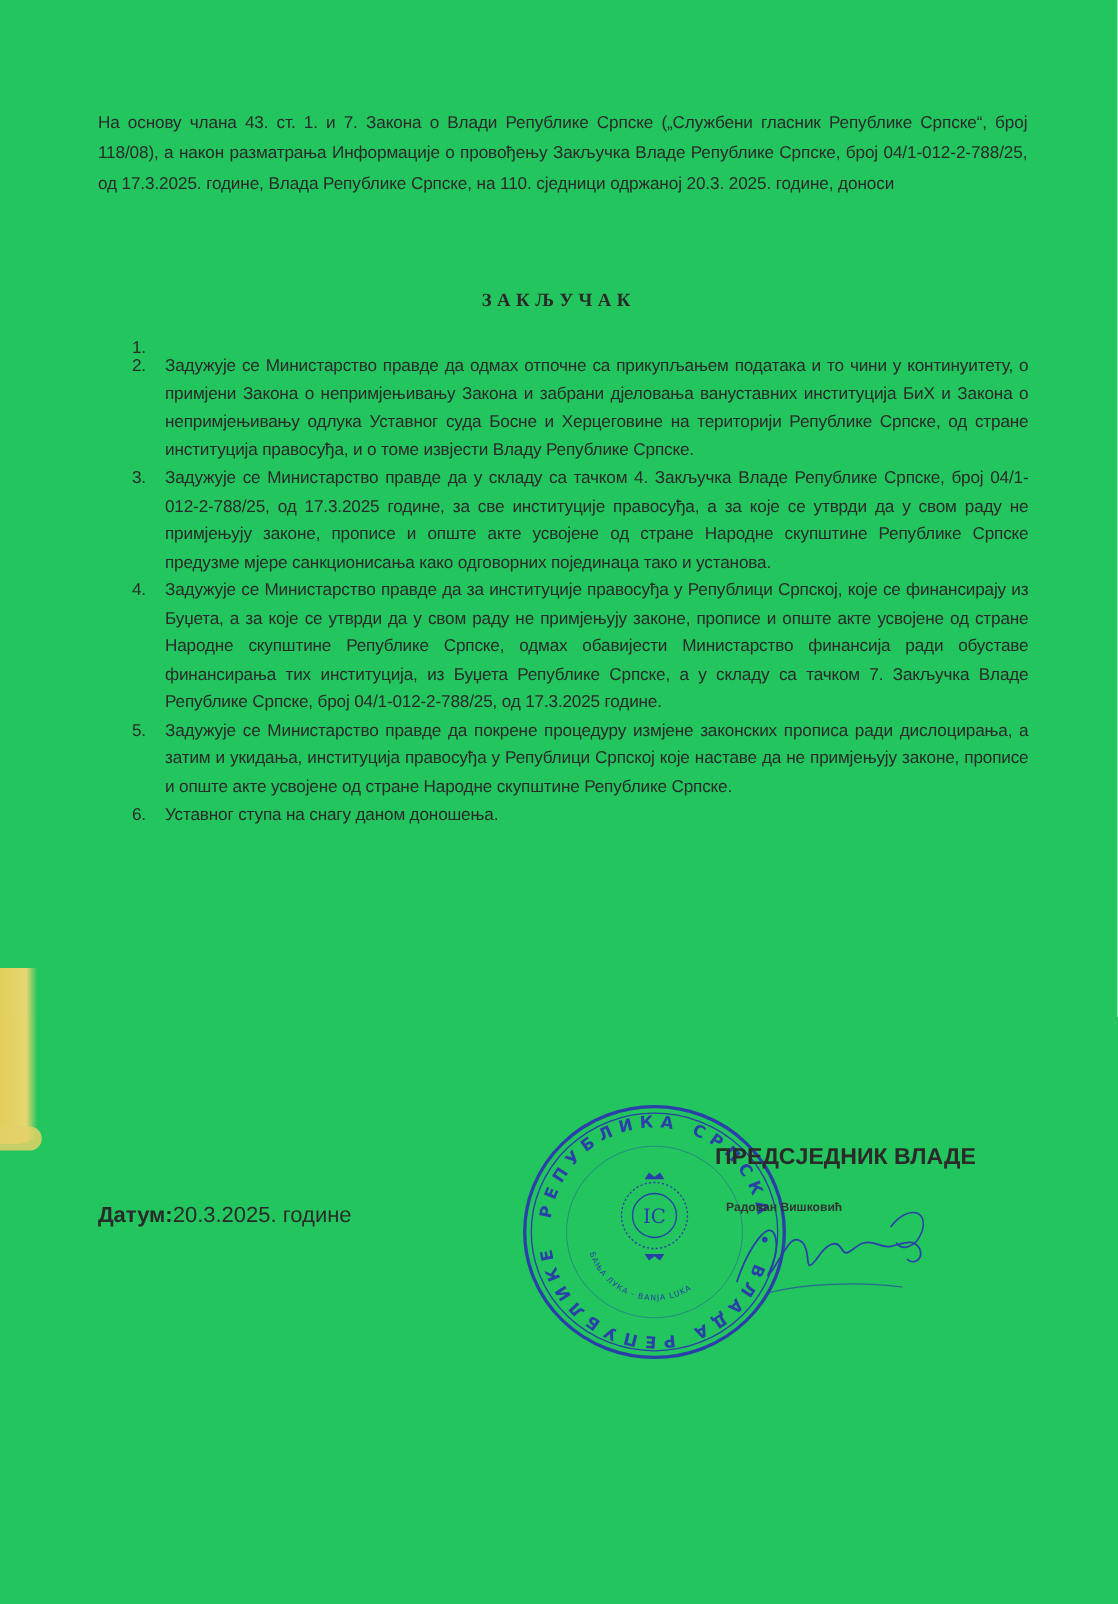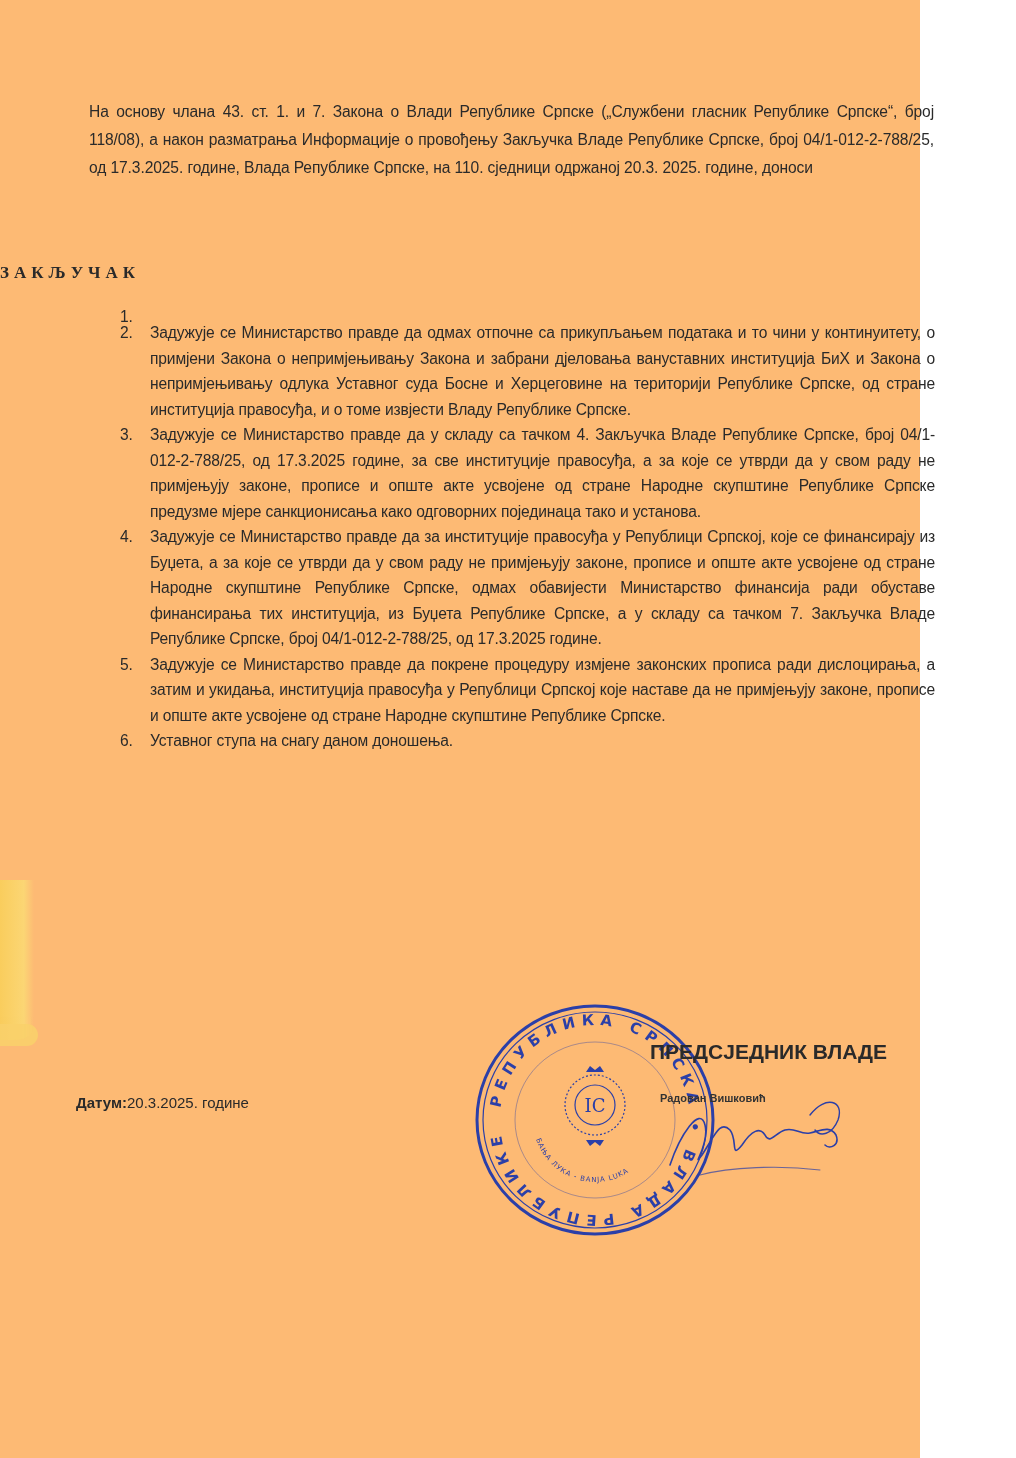--- a/index.html
+++ b/index.html
@@ -1,38 +1,38 @@
 <!DOCTYPE html>
 <html><head>
   <meta charset="utf-8">
   <style>
     html, body { margin: 0; padding: 0; background: #ffffff; }
     body {
       width: 1016px; height: 1458px; position: relative; overflow: hidden;
       font-family: "Liberation Sans", "DejaVu Sans", sans-serif;
       color: #2a2a2a;
     }
-    .page { position: absolute; left: 0; top: 0; width: 920px; height: 1458px; background: #fdba74; }
+    .page { position: absolute; left: 0; top: 0; width: 1016px; height: 1458px; background: #22c55e; }
     .highlighter {
       position: absolute; left: 0; top: 880px; width: 34px; height: 160px;
       background: linear-gradient(90deg, #f9cf5a 0%, #fbd974 70%, rgba(255,255,255,0) 100%);
       border-bottom-right-radius: 20px 12px;
       opacity: 0.9;
     }
     .highlighter::after {
       content: ""; position: absolute; left: 0; bottom: -6px; width: 38px; height: 22px;
       background: #f9d46a; border-radius: 0 14px 14px 0; opacity: 0.85;
     }
     .intro {
       position: absolute; left: 89px; top: 98px; width: 845px;
       font-size: 15.6px; line-height: 28px; text-align: justify;
       letter-spacing: -0.1px;
     }
     .title {
-      position: absolute; left: 0; top: 263px; width: 1016px; text-align: left;
+      position: absolute; left: 0; top: 263px; width: 1016px; text-align: center;
       font-family: "Liberation Serif", "DejaVu Serif", serif;
       font-weight: bold; font-size: 17px; letter-spacing: 5px;
     }
     .items {
       position: absolute; left: 120px; top: 304px; width: 815px;
       margin: 0; padding: 0; list-style: none;
     }
     .item {
       position: relative; padding-left: 30px;
       font-size: 15.6px; line-height: 25.5px; text-align: justify;
@@ -41,21 +41,21 @@
     .item.gap { margin-bottom: 16px; }
     .item-num { position: absolute; left: 0; top: 0; }
     .ref {
       position: absolute; left: 89px; top: 1041px; font-size: 15.6px;
     }
     .ref b, .date b { font-weight: bold; }
     .handwritten {
       display: inline-block; width: 70px; height: 36px; vertical-align: middle;
       position: relative; top: -4px;
     }
-    .date { position: absolute; left: 76px; top: 1094px; font-size: 15px; }
+    .date { position: absolute; left: 89px; top: 1094px; font-size: 20px; }
     .stamp { position: absolute; left: 470px; top: 1000px; width: 250px; height: 240px; }
     .signer-title {
       position: absolute; left: 650px; top: 1040px; font-weight: bold; font-size: 21px;
     }
     .signer-name {
       position: absolute; left: 660px; top: 1092px; font-weight: bold; font-size: 11px; color: #333;
     }
     .signature { position: absolute; left: 660px; top: 1075px; width: 190px; height: 110px; }
   </style>
 </head>

